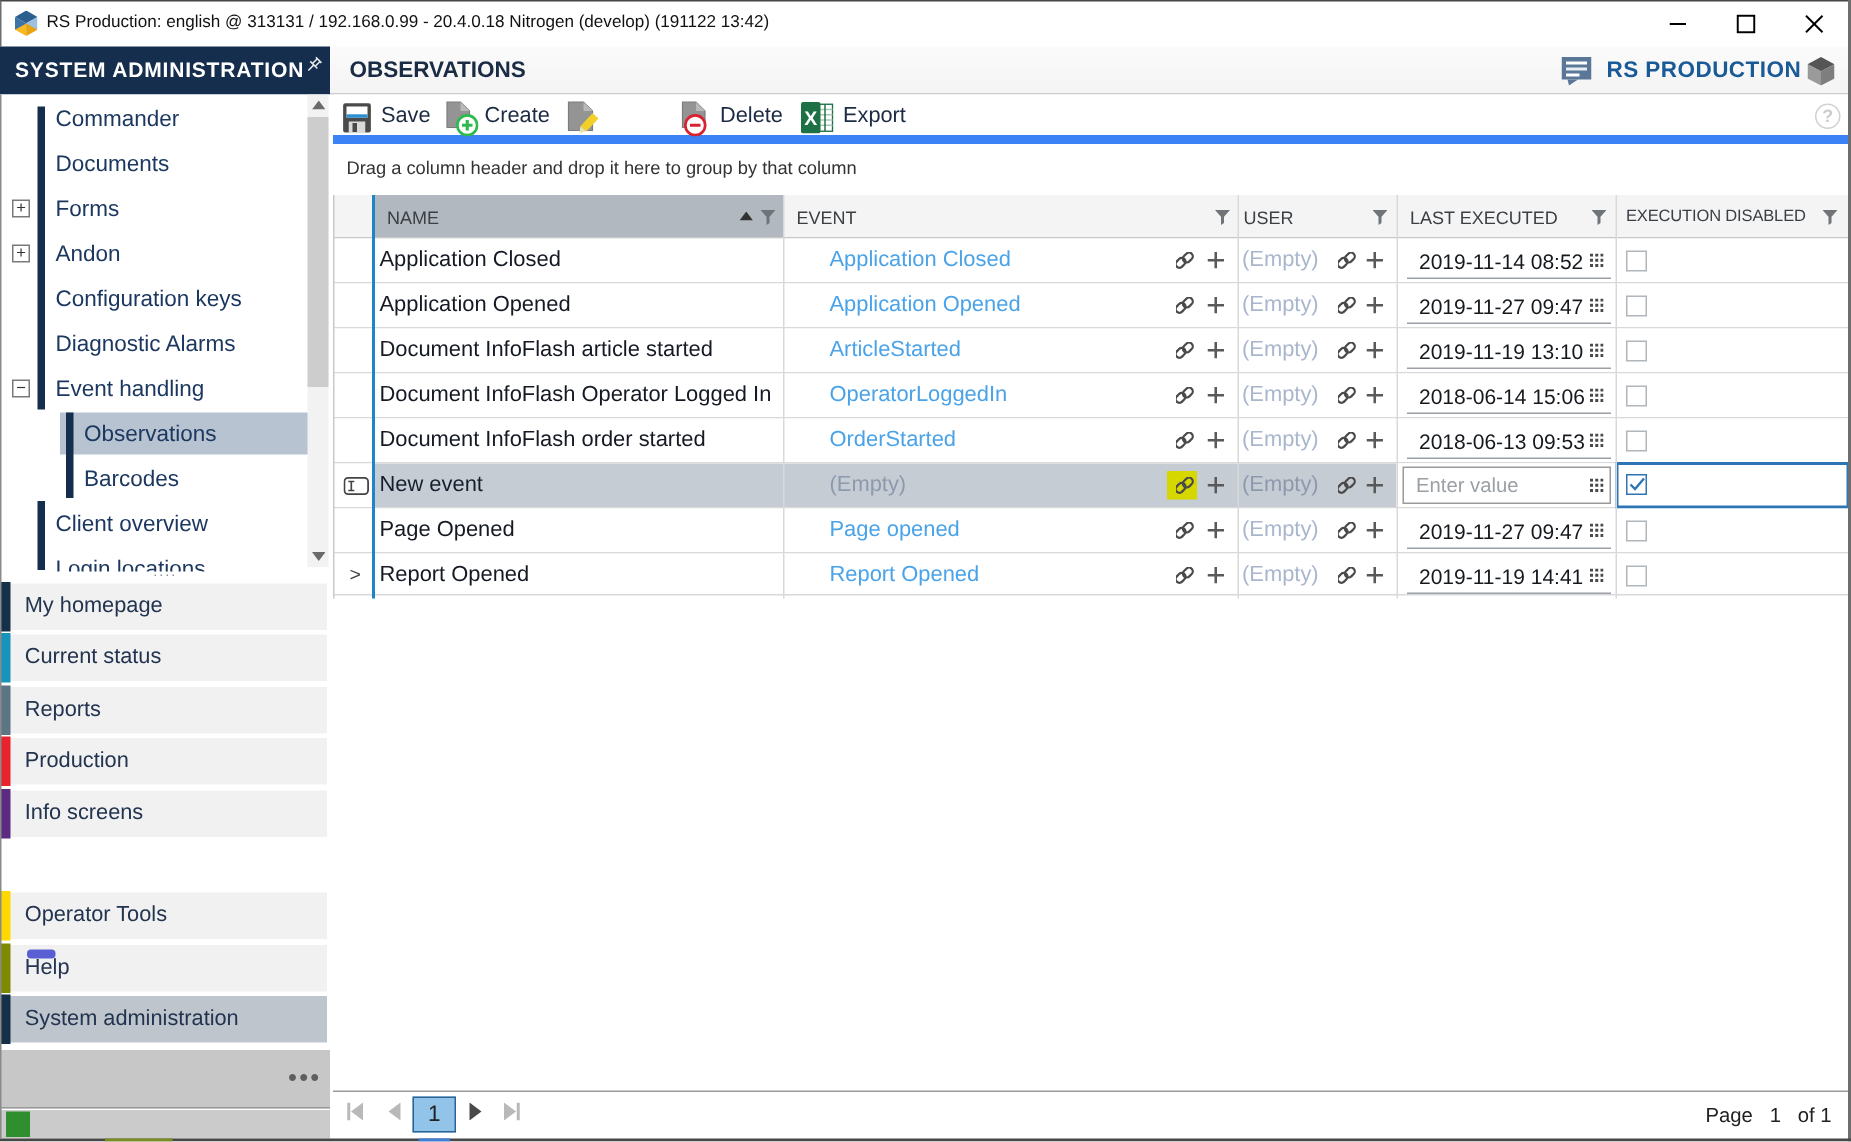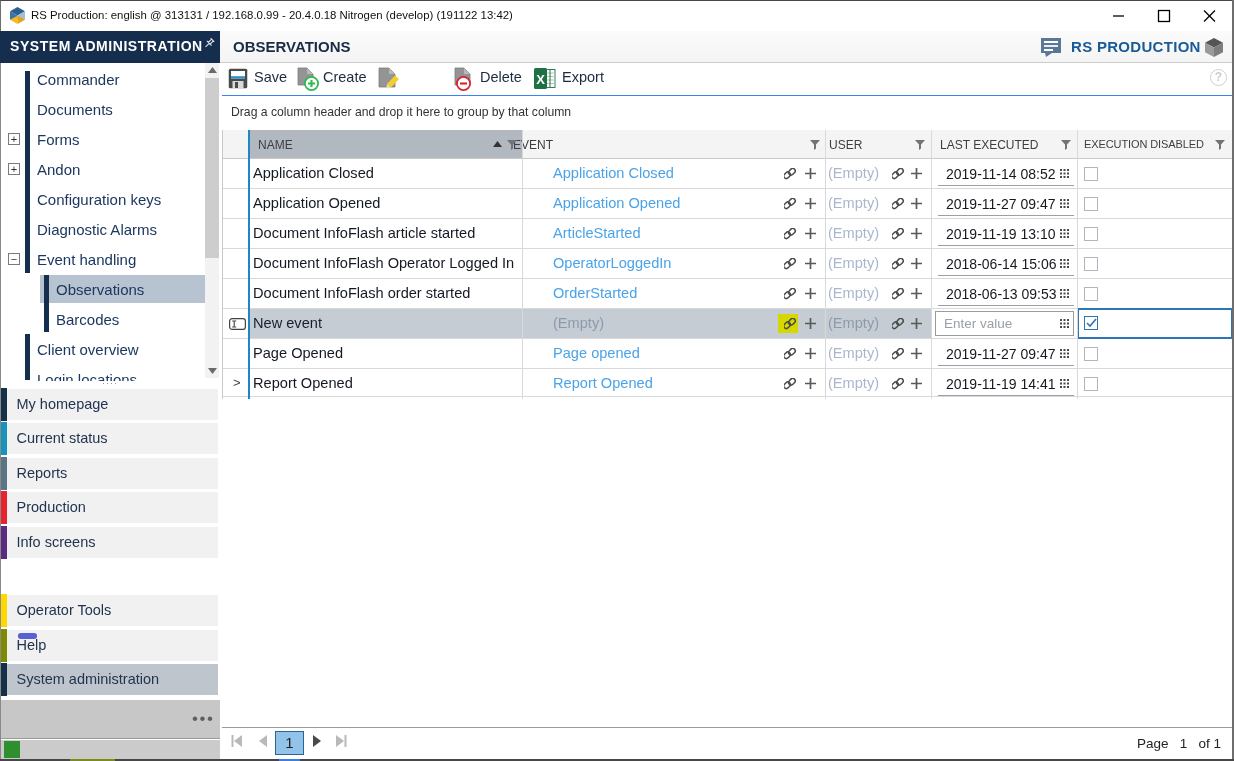--- a/index.html
+++ b/index.html
@@ -163,21 +163,21 @@
       <div class="nav-stripe" style="background:#153049;"></div>
       <div class="nav-label">System administration</div>
     </div>
 </div>
 
 <div class="abs" style="left:0;top:700px;width:220px;height:39px;background:#c7c7c7;border-bottom:1px solid #9a9a9a;"></div>
 <div class="abs" style="left:192px;top:709px;font-size:17px;color:#5f5f5f;letter-spacing:1.5px;">•••</div>
 <div class="abs" style="left:0;top:740px;width:220px;height:19px;background:#cbcbcb;"></div>
 <div class="abs" style="left:4px;top:741px;width:16px;height:17px;background:#2f8f2f;"></div>
 
-<div id="toolbar" class="abs" style="left:222px;top:63px;width:1010px;height:33px;background:#fff;border-bottom:1px solid #3b82f6;">
+<div id="toolbar" class="abs" style="left:222px;top:63px;width:1010px;height:33px;background:#fff;border-bottom:6px solid #3b82f6;">
 
   <svg class="abs" style="left:6px;top:5px;" width="20" height="21" viewBox="0 0 20 21">
     <rect x="0.75" y="0.75" width="18.5" height="19.5" rx="1.5" fill="#4a4a4a"></rect>
     <rect x="3" y="3" width="14" height="7.5" fill="#fff"></rect>
     <rect x="3" y="8.2" width="14" height="2.3" fill="#2b8fd0"></rect>
     <rect x="4.5" y="13" width="11" height="8" fill="#d9d9d9"></rect>
     <rect x="7" y="14" width="3" height="6" fill="#4a4a4a"></rect>
   </svg>
   <div class="abs tb-label" style="left:32px;">Save</div>
 
@@ -226,21 +226,21 @@
 
 <div id="table" class="abs" style="left:222px;top:130px;width:1010px;height:269px;">
 
   <div class="hcell" style="left:0;width:26px;"></div>
   <div class="hcell" style="left:26px;width:274px;background:#b2b8bf;"></div>
   <div class="hcell" style="left:300px;width:303px;"></div>
   <div class="hcell" style="left:603px;width:106px;"></div>
   <div class="hcell" style="left:709px;width:146px;"></div>
   <div class="hcell" style="left:855px;width:155px;"></div>
   <div class="htext" style="left:36px;">NAME</div>
-  <div class="htext" style="left:291px;text-align:right;">EVENT</div>
+  <div class="htext" style="left:309px;text-align:right;">EVENT</div>
   <div class="htext" style="left:607px;">USER</div>
   <div class="htext" style="left:718px;">LAST EXECUTED</div>
   <div class="htext" style="left:862px;font-size:11px;letter-spacing:-0.1px;">EXECUTION DISABLED</div>
   <svg class="abs" style="left:271px;top:11px;" width="9" height="6" viewBox="0 0 9 6">
       <polygon points="4.5,0 9,6 0,6" fill="#333"></polygon>
     </svg>
   <svg class="abs" style="left:285px;top:10px;" width="10" height="10">
       <use href="#funnel"></use>
     </svg>
   <svg class="abs" style="left:588px;top:10px;" width="10" height="10">

